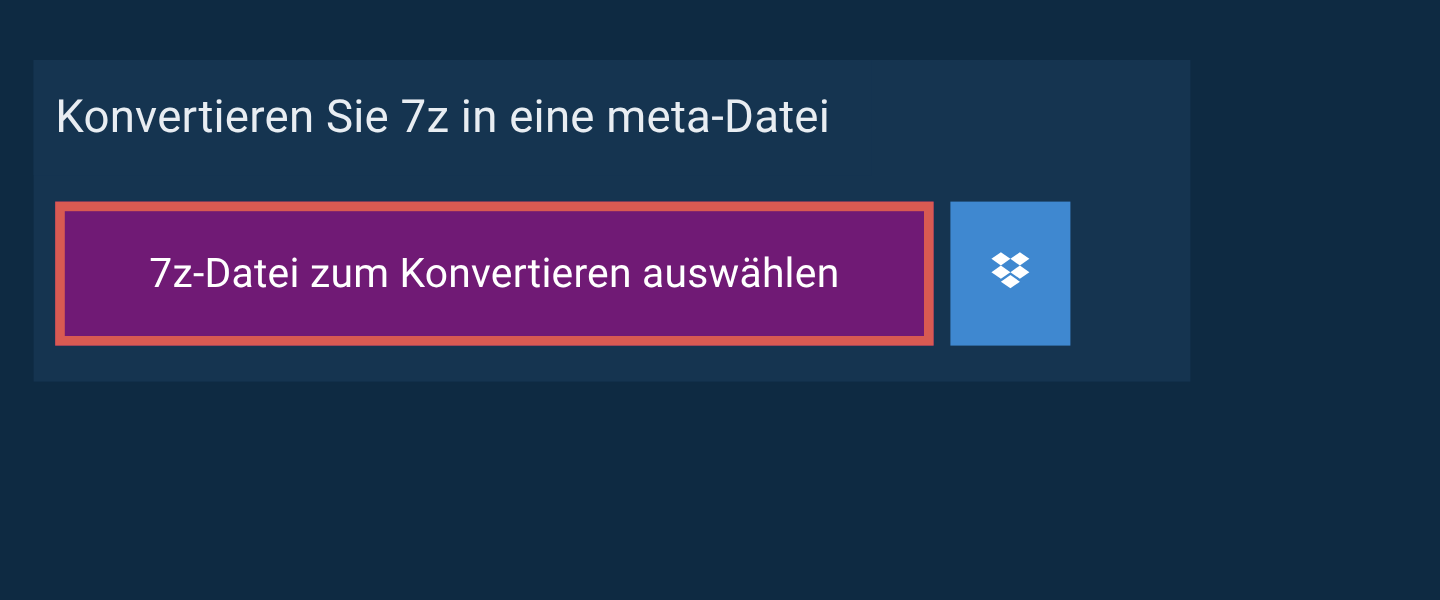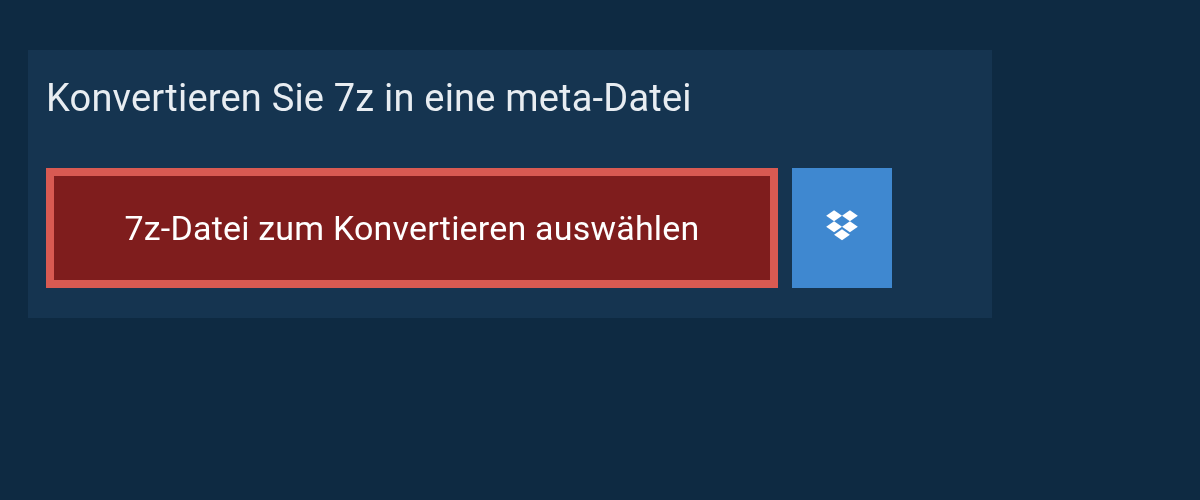--- a/index.html
+++ b/index.html
@@ -35,21 +35,21 @@
     .button-row {
       display: flex;
       align-items: stretch;
       padding: 22px 18px 30px 18px;
       gap: 14px;
     }
     .select-button {
       flex: 0 0 auto;
       width: 732px;
       border: 8px solid #d85a52;
-      background: #7f1d1d;
+      background: #701a75;
       display: flex;
       align-items: center;
       justify-content: center;
       height: 120px;
       cursor: pointer;
     }
     .select-button-label {
       color: #ffffff;
       font-size: 34px;
       font-weight: 400;

